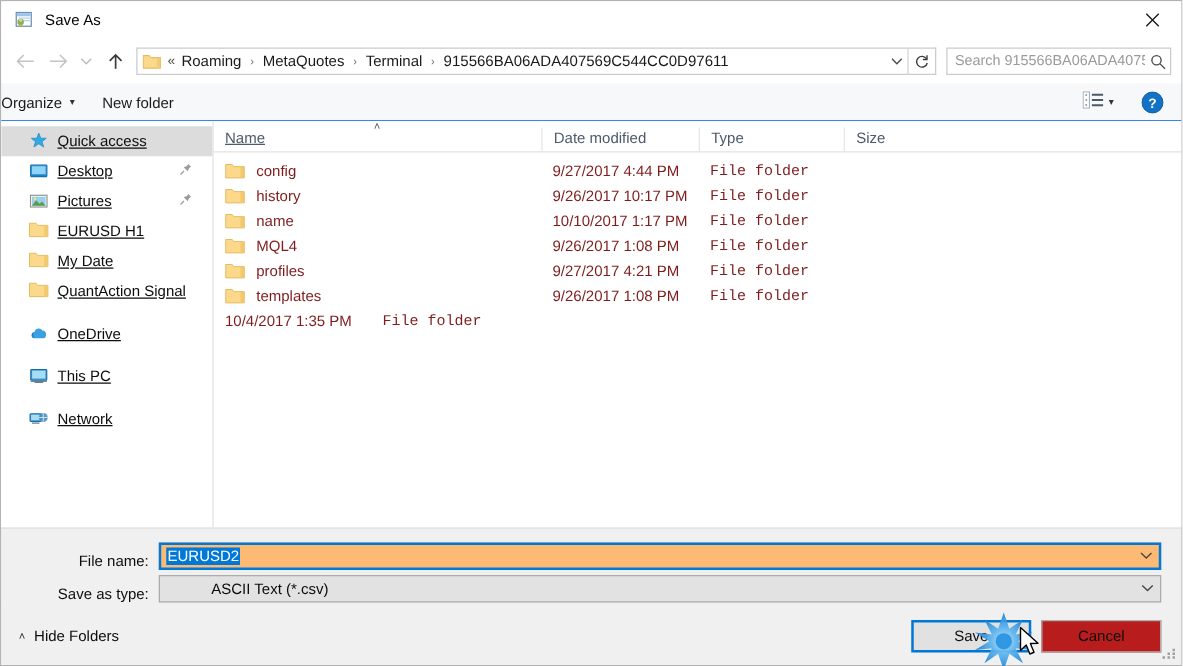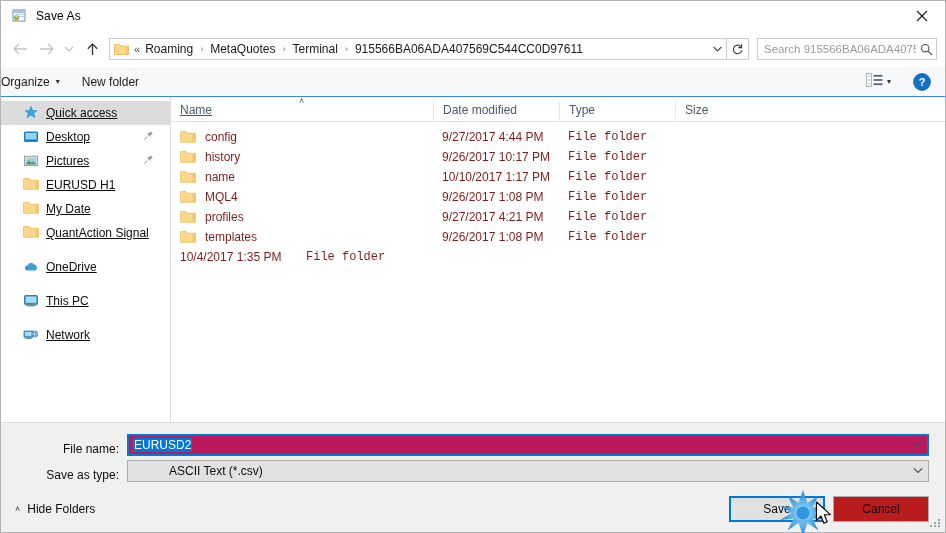--- a/index.html
+++ b/index.html
@@ -342,21 +342,21 @@
     flex: 1 1 auto;
     height: 22px;
     margin-right: 16px;
     display: flex;
     align-items: center;
     box-sizing: border-box;
     min-width: 0;
   }
   .combo.filename {
     border: 2px solid #0078d7;
-    background: #be185d;
+    background: #fdba74;
   }
   .combo.filetype {
     border: 1px solid #acacac;
     background: #e2e2e2;
     padding-left: 37px;
   }
   .combo-value {
     flex: 1 1 auto;
     font-size: 12px;
     padding-left: 4px;

